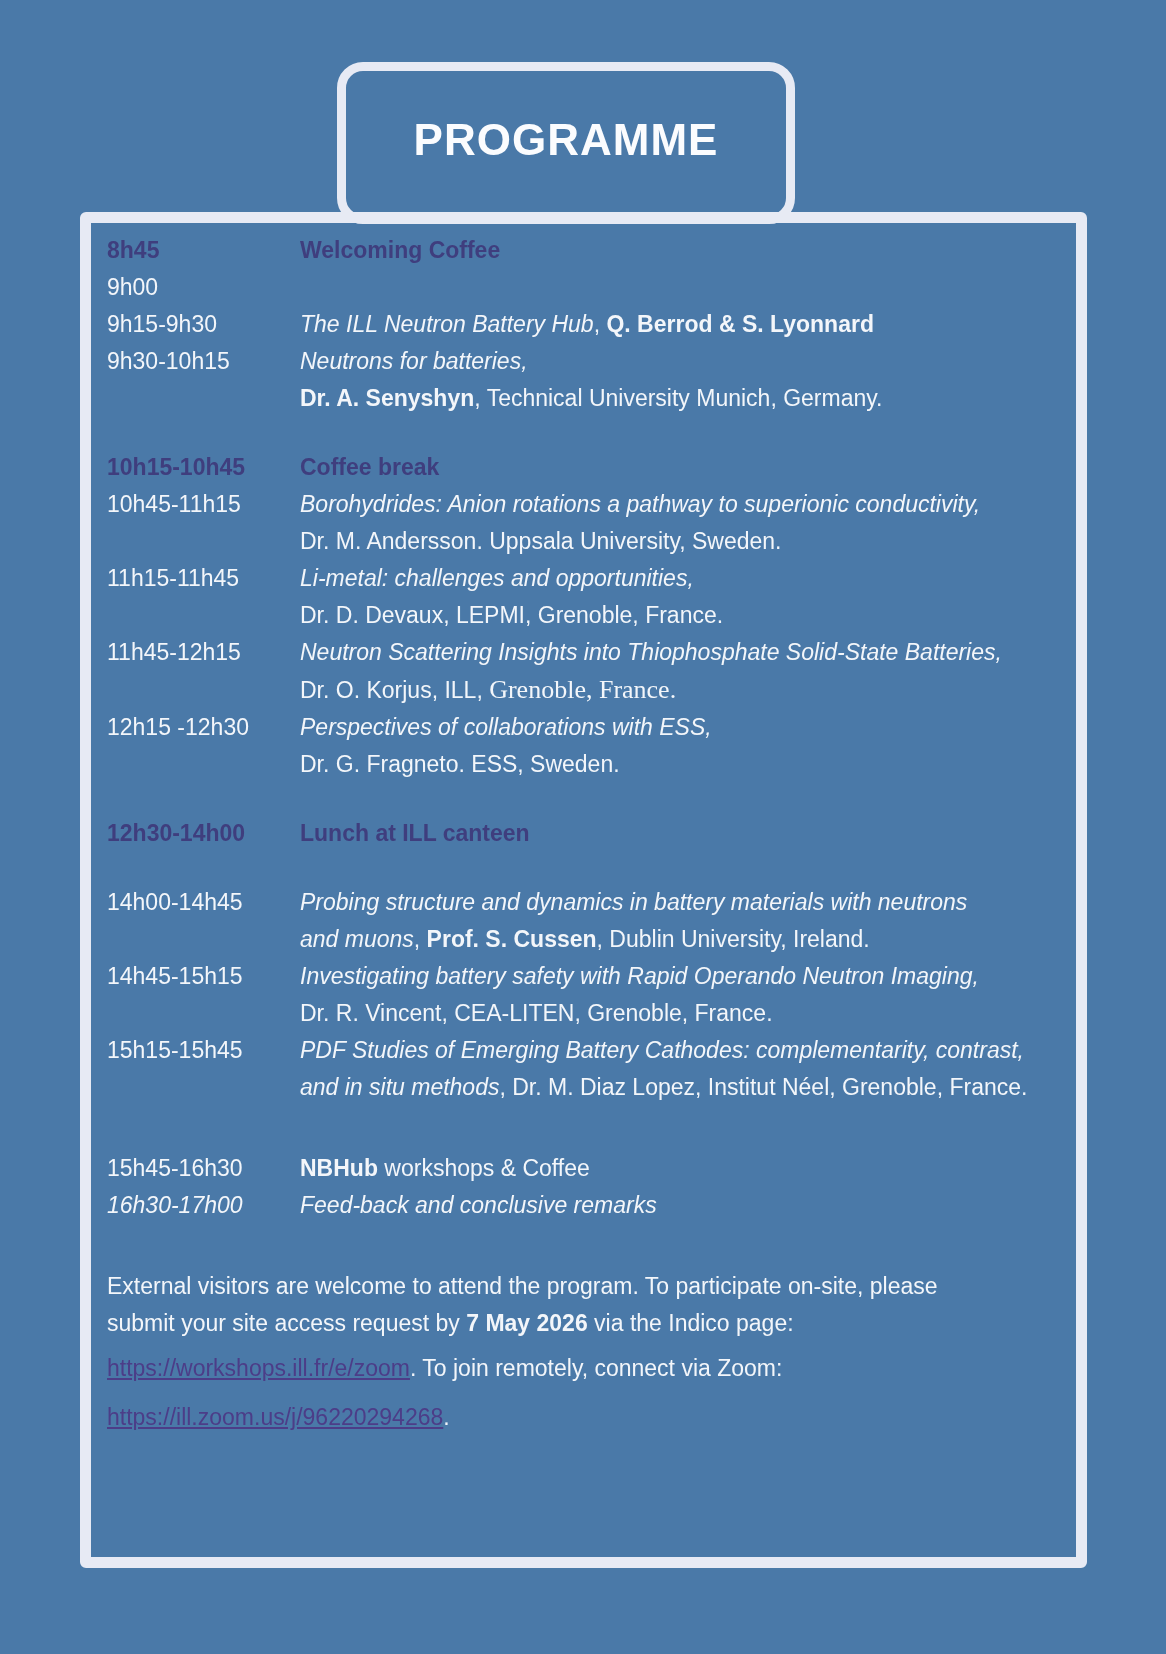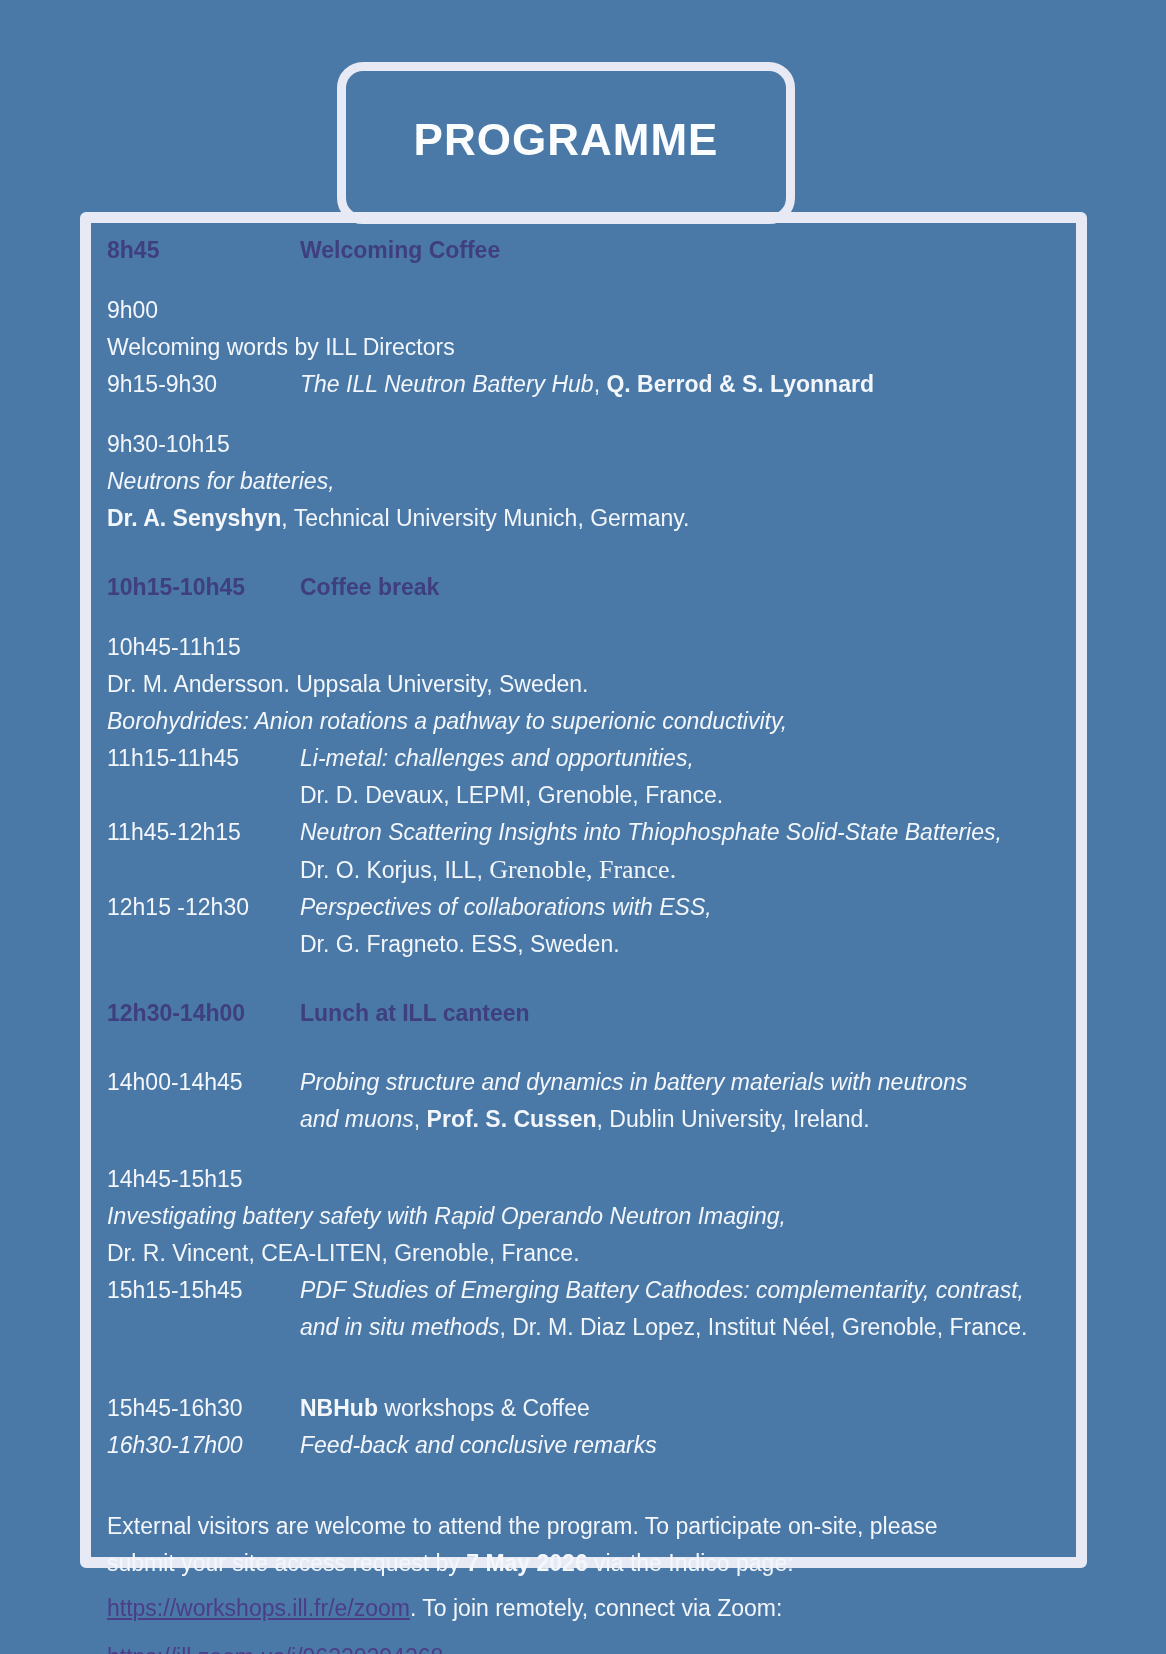--- a/index.html
+++ b/index.html
@@ -26,21 +26,21 @@
     padding:9px 28px 0 16px;z-index:2;
   }
   .row{display:flex;font-size:23px;line-height:37px;}
   .time{width:193px;flex:none;}
   .desc{flex:1;min-width:0;}
   .line{white-space:nowrap;}
   .section{color:var(--section,#3F3E7E);font-weight:700;}
   .gap-first{margin-top:0;}
   .gap-none{margin-top:0;}
   .gap-small{margin-top:0;font-style:italic;}
-  .gap-line{margin-top:23px;flex-direction:column;}
+  .gap-line{}
   .gap-para{margin-top:32px;}
   .gap-big{margin-top:44px;}
   .s-i{font-style:italic;}
   .s-b{font-weight:700;}
   .s-sb{font-weight:700;}
   .s-lg{font-size:26px;font-family:Liberation Serif, serif;}
   .s-link{color:var(--link,#4C3D88);text-decoration:underline;cursor:pointer;}
   .footer{margin-top:44px;font-size:23px;line-height:37px;}
   .fgap-none{margin-top:0;}
   .fgap-sm{margin-top:8px;}
@@ -56,23 +56,20 @@
   <div class="card">
     <div>
         <div class="row section gap-first">
           <div class="time">8h45</div>
           <div class="desc">
             <div class="line"><span>Welcoming Coffee</span></div>
           </div>
         </div>
         <div class="row item gap-line">
           <div class="time">9h00</div>
-          <div class="desc">
-            <div class="line"><span>Welcoming words by ILL Directors</span></div>
-          </div>
         </div>
         <div class="row item gap-none">
           <div class="time">9h15-9h30</div>
           <div class="desc">
             <div class="line"><span class="s-i">The ILL Neutron Battery Hub</span><span>, </span><span class="s-sb">Q. Berrod &amp; S. Lyonnard</span></div>
           </div>
         </div>
         <div class="row item gap-line">
           <div class="time">9h30-10h15</div>
           <div class="desc">
@@ -82,22 +79,22 @@
         </div>
         <div class="row section gap-para">
           <div class="time">10h15-10h45</div>
           <div class="desc">
             <div class="line"><span>Coffee break</span></div>
           </div>
         </div>
         <div class="row item gap-line">
           <div class="time">10h45-11h15</div>
           <div class="desc">
+            <div class="line"><span class="s-i">Borohydrides: Anion rotations a pathway to superionic conductivity,</span></div>
             <div class="line"><span>Dr. M. Andersson. Uppsala University, Sweden.</span></div>
-            <div class="line"><span class="s-i">Borohydrides: Anion rotations a pathway to superionic conductivity,</span></div>
           </div>
         </div>
         <div class="row item gap-none">
           <div class="time">11h15-11h45</div>
           <div class="desc">
             <div class="line"><span class="s-i">Li-metal: challenges and opportunities,</span></div>
             <div class="line"><span>Dr. D. Devaux, LEPMI, Grenoble, France.</span></div>
           </div>
         </div>
         <div class="row item gap-none">

